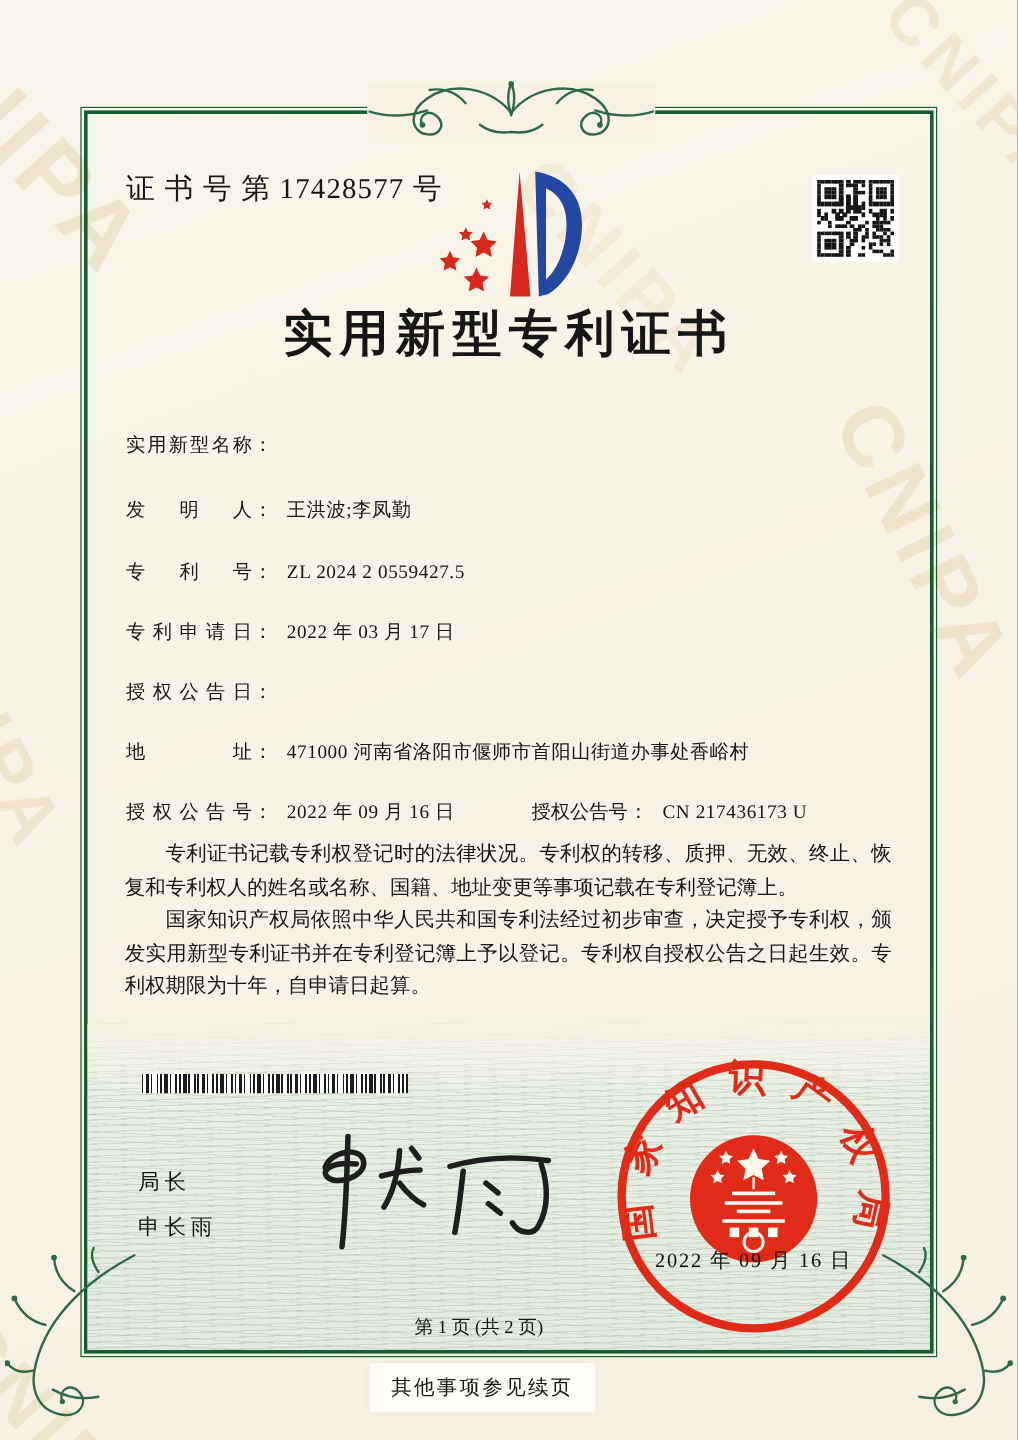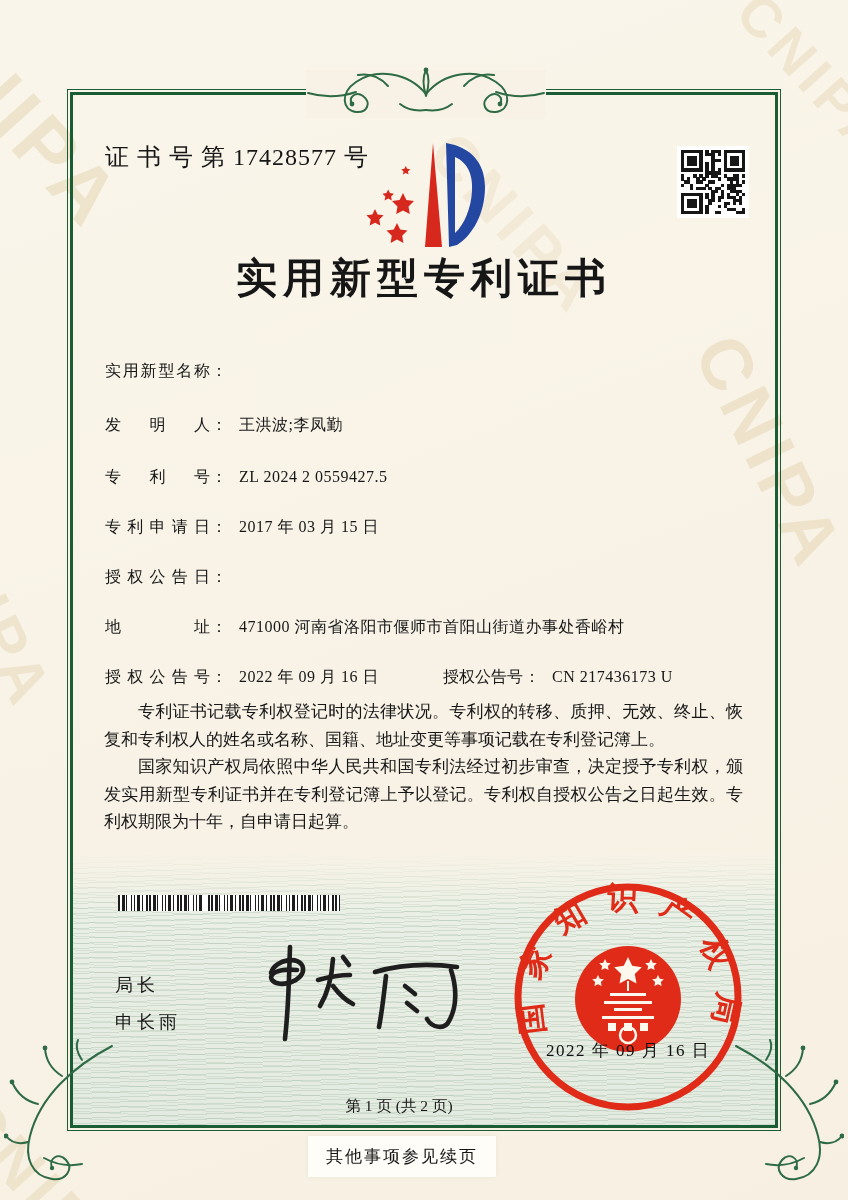--- a/index.html
+++ b/index.html
@@ -321,21 +321,21 @@
       <span class="fvalue">王洪波;李凤勤</span>
     </div>
     <div class="frow r3">
       <span class="flabel">专利号</span>
         <span class="fcolon">：</span>
       <span class="fvalue">ZL 2024 2 0559427.5</span>
     </div>
     <div class="frow r4">
       <span class="flabel">专利申请日</span>
         <span class="fcolon">：</span>
-      <span class="fvalue">2017 年 03 月 15 日</span>
+      <span class="fvalue">2022 年 03 月 17 日</span>
     </div>
     <div class="frow r5">
       <span class="flabel">授权公告日</span>
         <span class="fcolon">：</span>
     </div>
     <div class="frow r6">
       <span class="flabel">地址</span>
         <span class="fcolon">：</span>
       <span class="fvalue">471000 河南省洛阳市偃师市首阳山街道办事处香峪村</span>
     </div>

